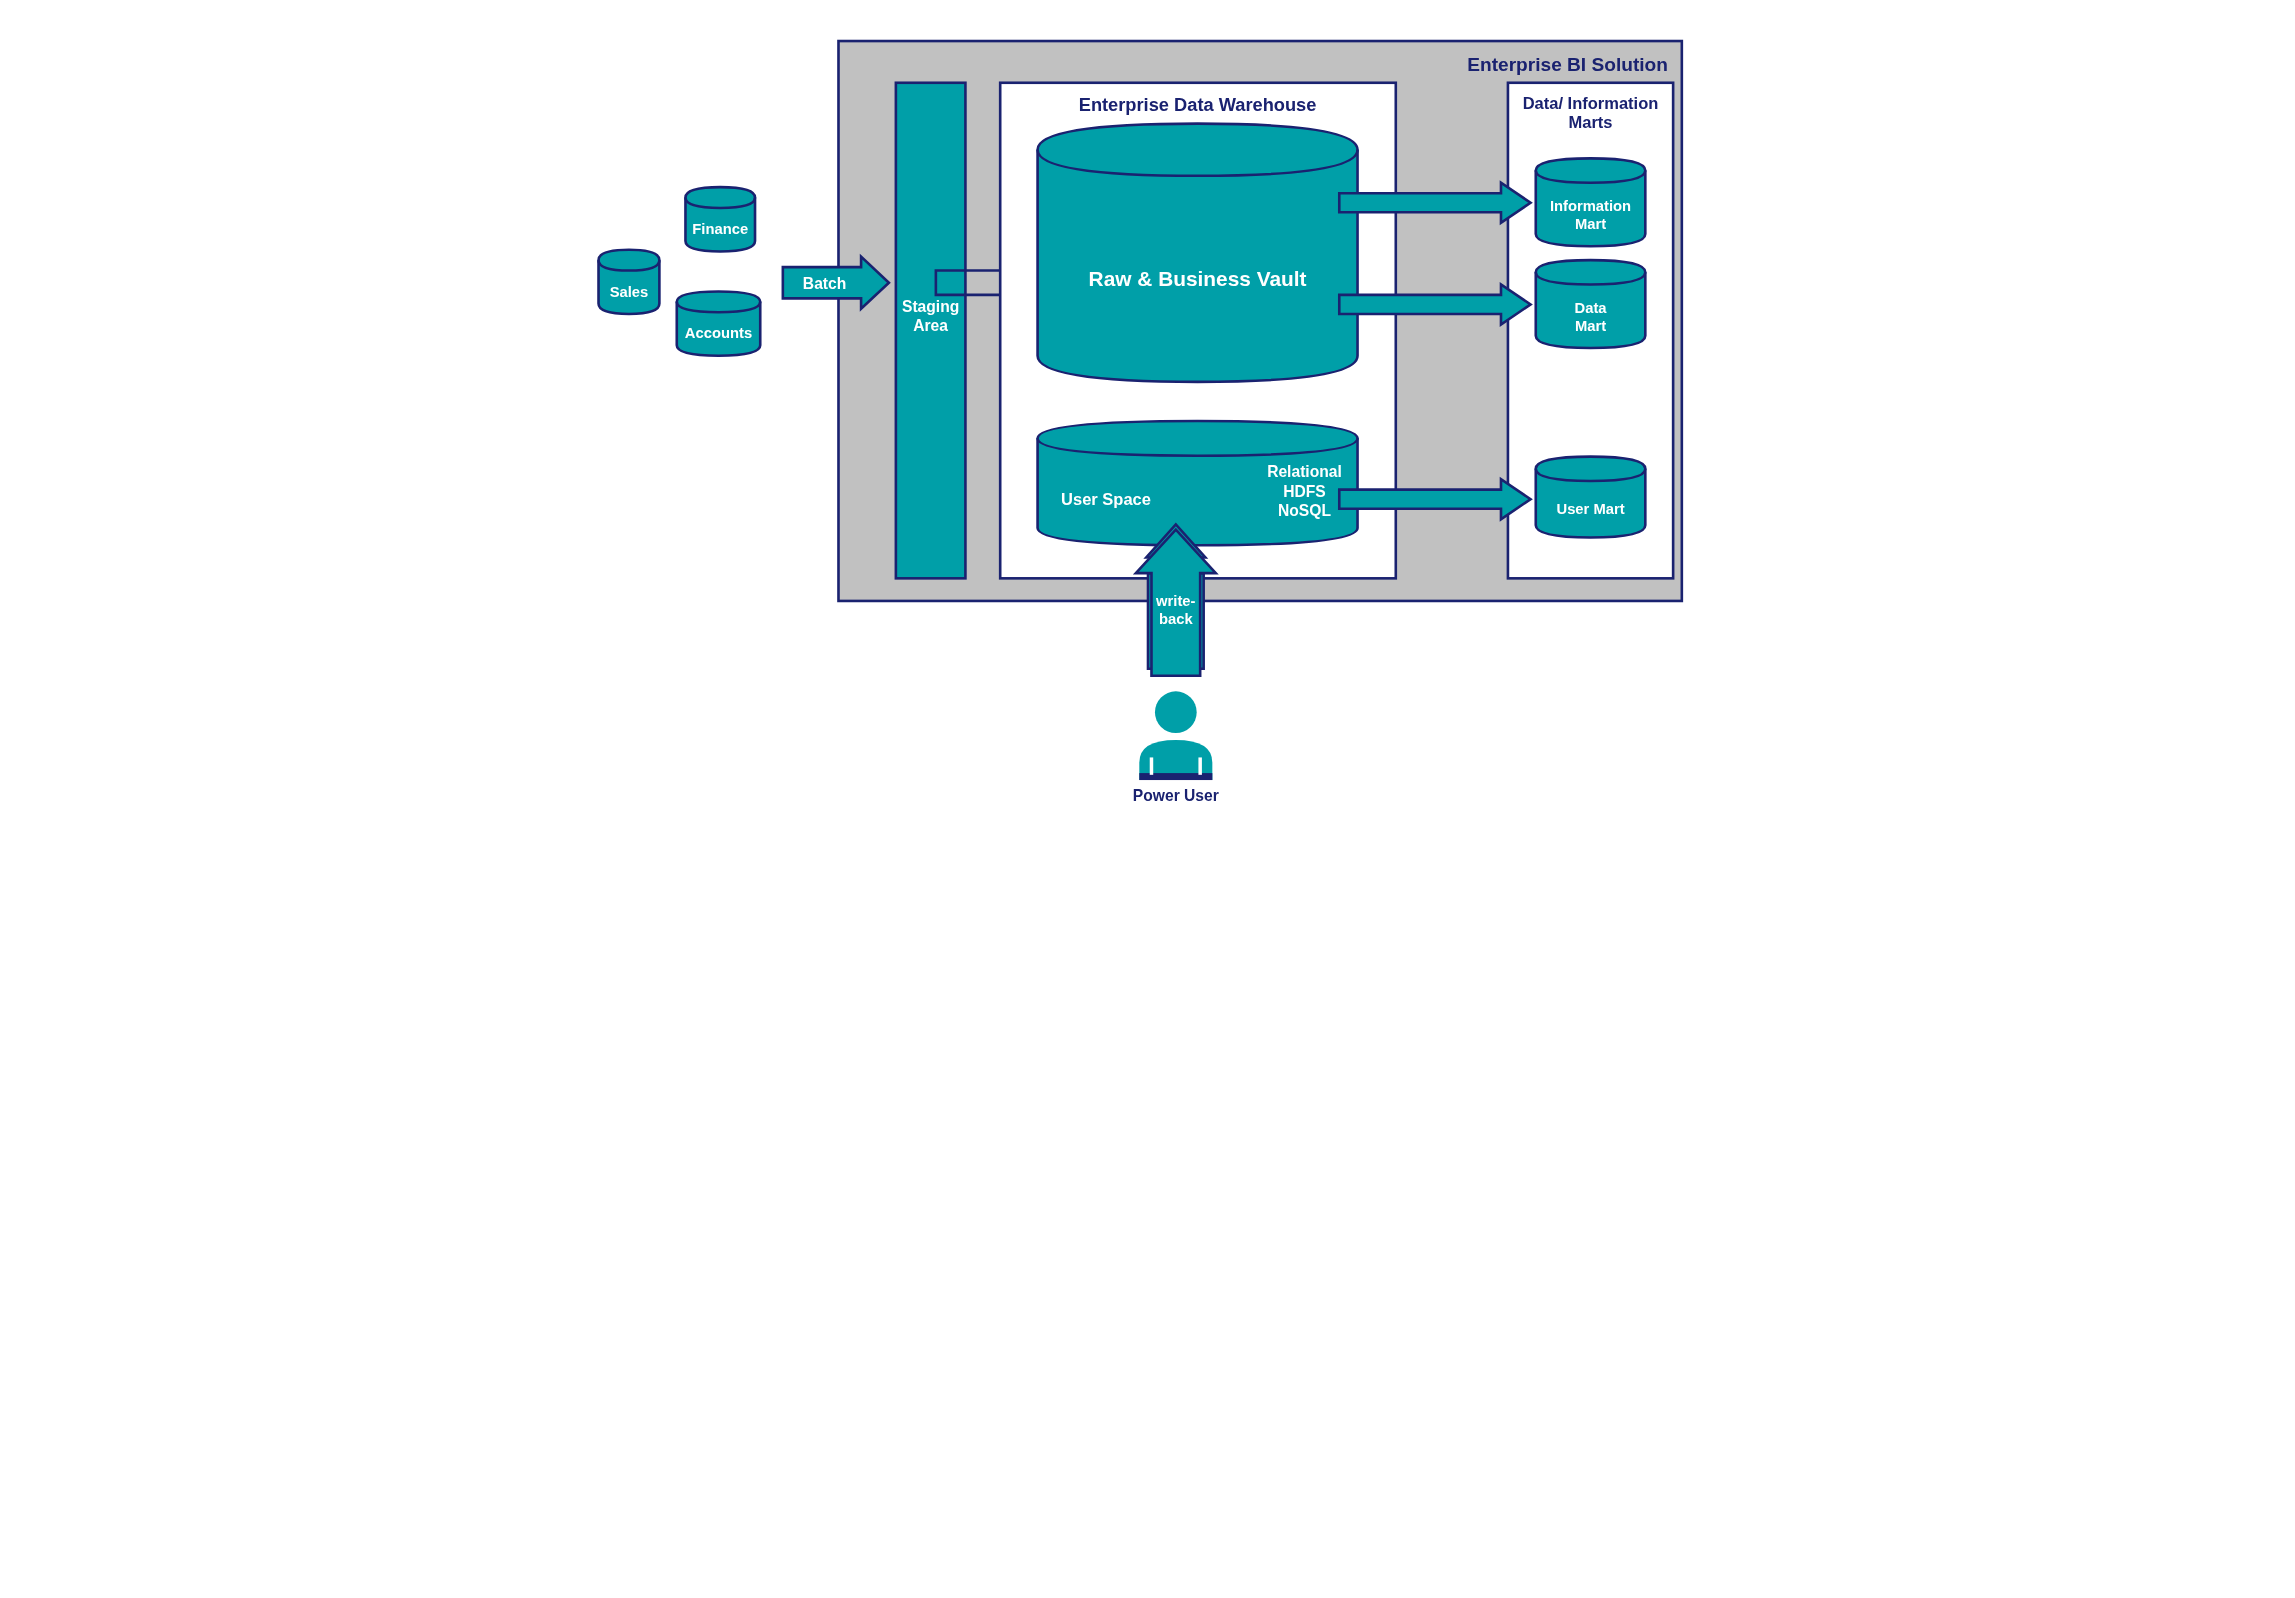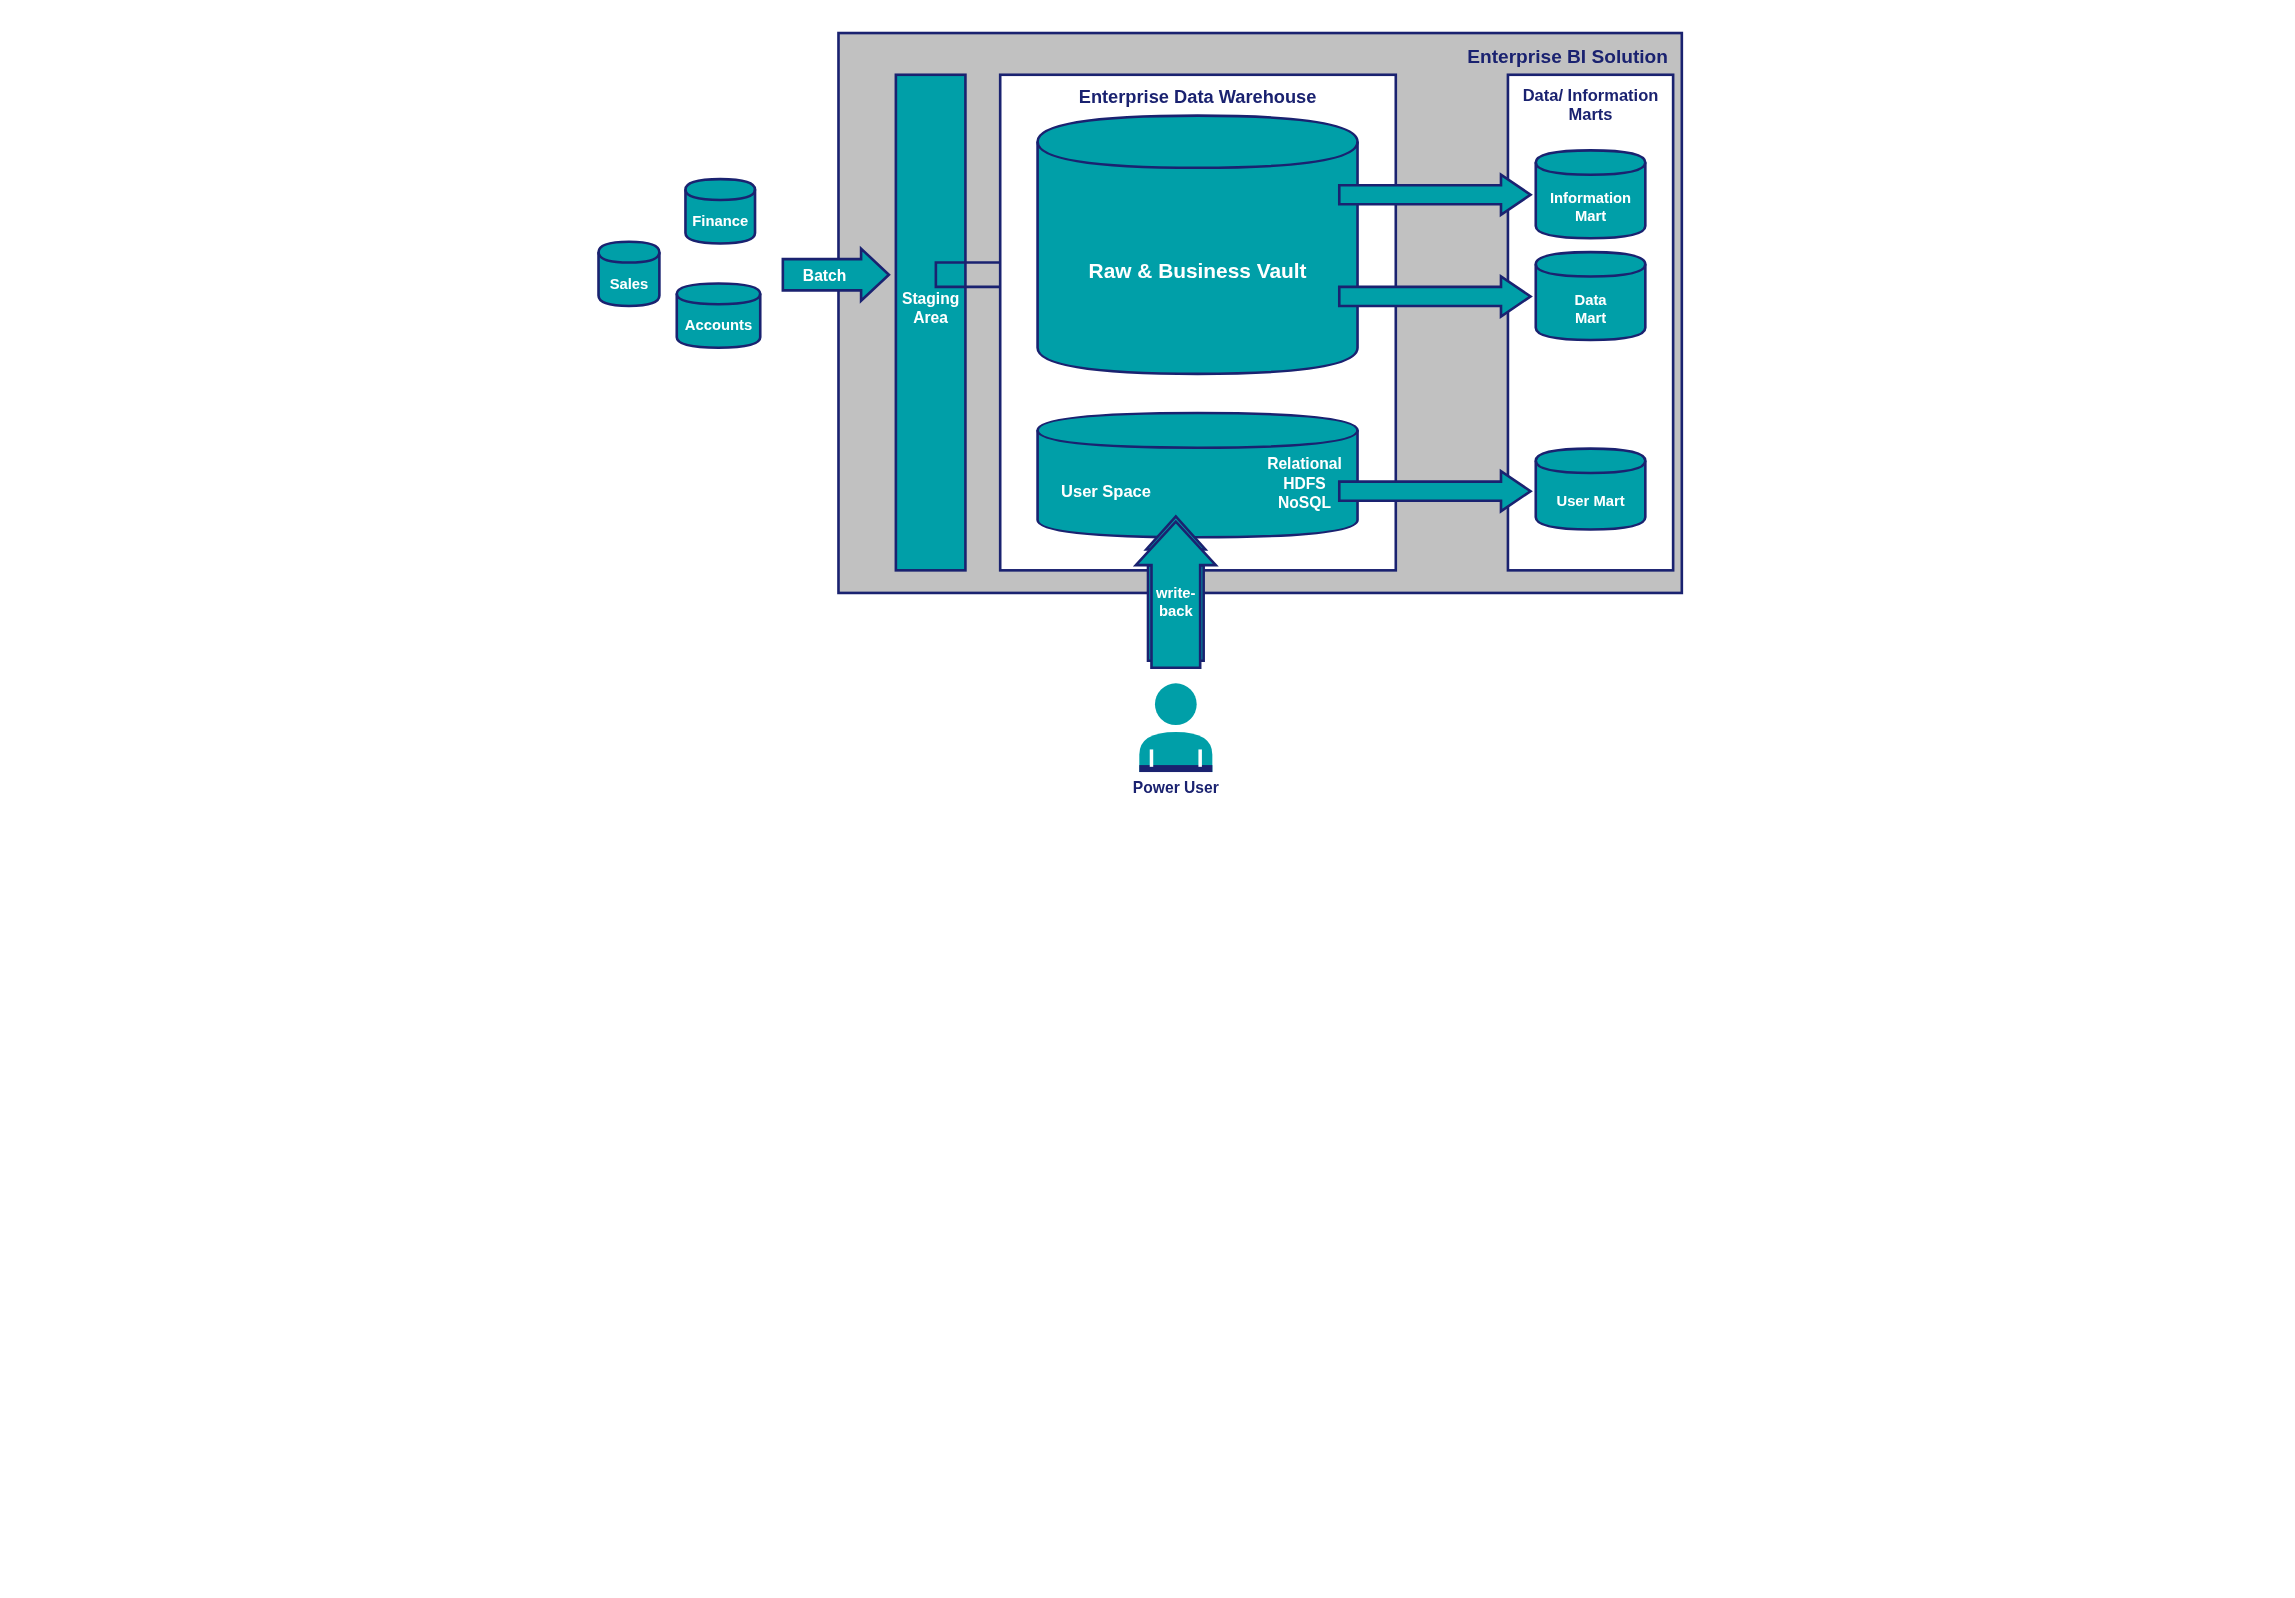--- a/index.html
+++ b/index.html
@@ -1,16 +1,16 @@
 <!DOCTYPE html>
 <html style="font-size:14px"><head>
 <meta charset="utf-8">
 <style>
   html,body{margin:0;padding:0;background:#fff;font-family:Arial,Helvetica,sans-serif;}
-  .stage{position:relative;width:1148px;height:799px;margin:0 auto;}
+  .stage{position:relative;width:1148px;height:799px;margin:8px auto;}
   svg{position:absolute;top:0;left:0;}
   .title{fill:#1a2270;font-weight:700;}
   .labelW{fill:#fff;font-weight:700;}
 </style>
 </head>
 <body>
 
 <div class="stage">
 <svg viewBox="0 0 1320 919" width="1148" height="799">
 

